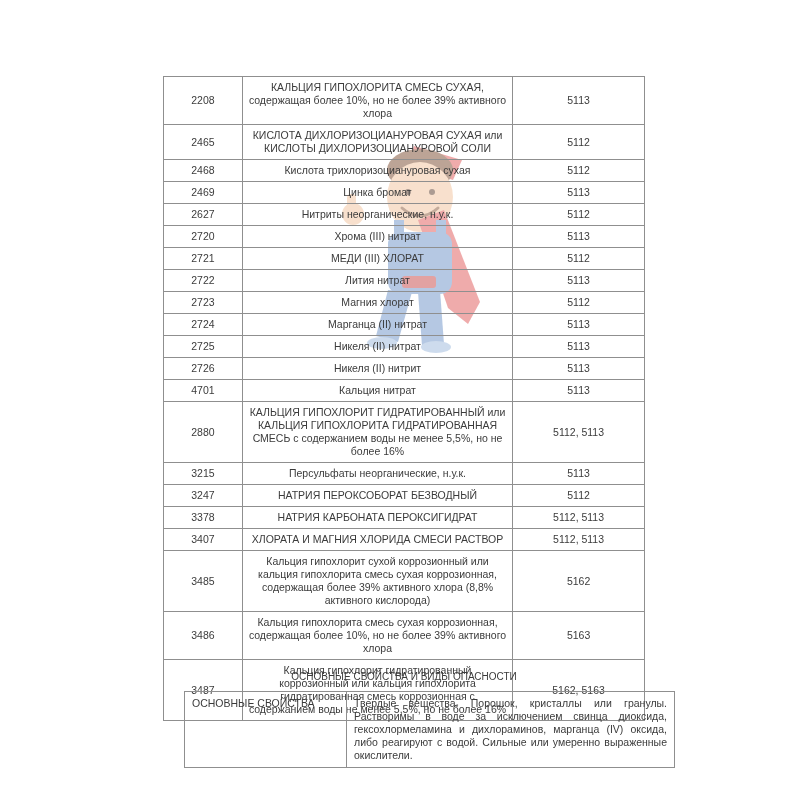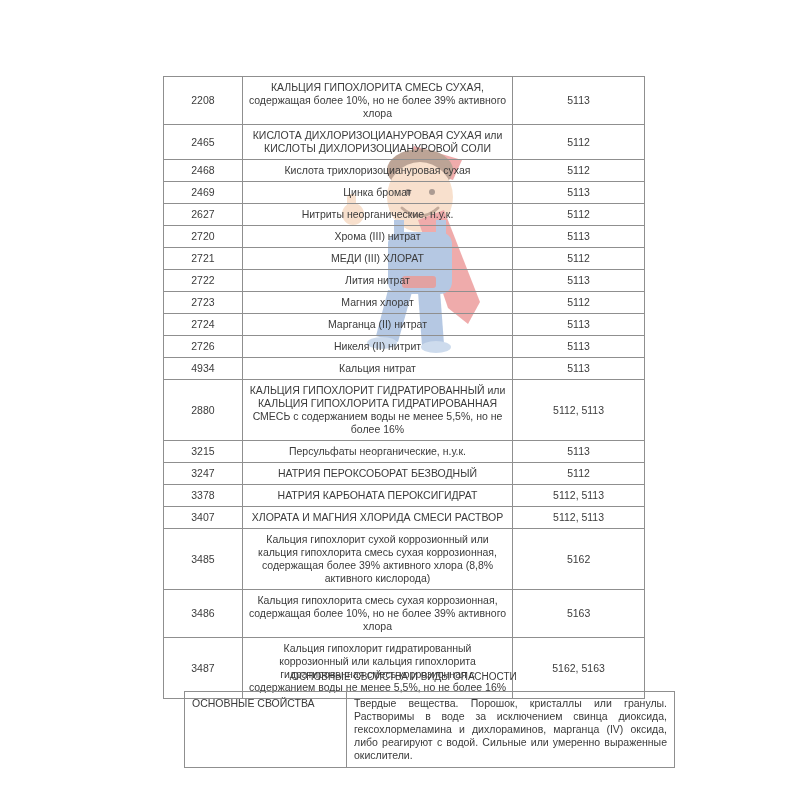--- a/index.html
+++ b/index.html
@@ -128,26 +128,31 @@
         <td class="col-un">2723</td>
         <td class="col-name">Магния хлорат</td>
         <td class="col-code">5112</td>
       </tr>
       <tr>
         <td class="col-un">2724</td>
         <td class="col-name">Марганца (II) нитрат</td>
         <td class="col-code">5113</td>
       </tr>
       <tr>
+        <td class="col-un">2725</td>
+        <td class="col-name">Никеля (II) нитрат</td>
+        <td class="col-code">5113</td>
+      </tr>
+      <tr>
         <td class="col-un">2726</td>
         <td class="col-name">Никеля (II) нитрит</td>
         <td class="col-code">5113</td>
       </tr>
       <tr>
-        <td class="col-un">4934</td>
+        <td class="col-un">4701</td>
         <td class="col-name">Кальция нитрат</td>
         <td class="col-code">5113</td>
       </tr>
       <tr>
         <td class="col-un">2880</td>
         <td class="col-name">КАЛЬЦИЯ ГИПОХЛОРИТ ГИДРАТИРОВАННЫЙ или КАЛЬЦИЯ ГИПОХЛОРИТА ГИДРАТИРОВАННАЯ СМЕСЬ с содержанием воды не менее 5,5%, но не более 16%</td>
         <td class="col-code">5112, 5113</td>
       </tr>
       <tr>
         <td class="col-un">3215</td>

